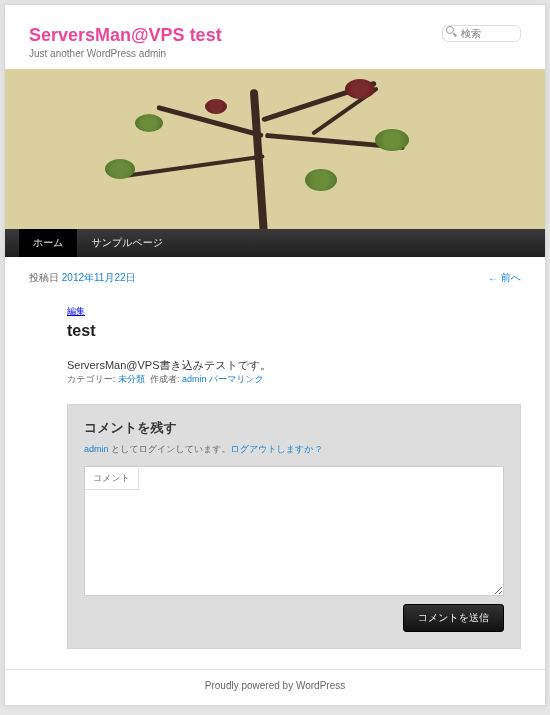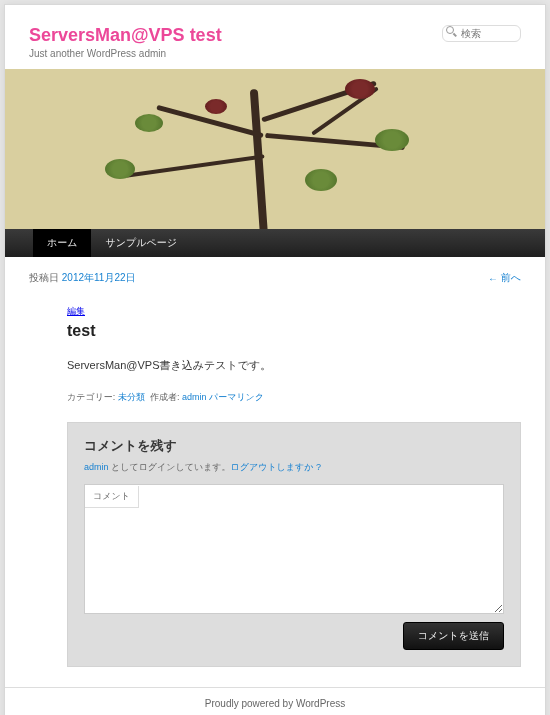--- a/index.html
+++ b/index.html
@@ -24,30 +24,30 @@
   .leaves{position:absolute;border-radius:50%;}
   .lg{background:radial-gradient(circle,#6a8b3a 40%,#4e6e28 100%);}
   .lr{background:radial-gradient(circle,#7a2a2a 40%,#5a1a1a 100%);}
   .l1{left:340px;top:10px;width:30px;height:20px;}
   .l2{left:130px;top:45px;width:28px;height:18px;}
   .l3{left:370px;top:60px;width:34px;height:22px;}
   .l4{left:100px;top:90px;width:30px;height:20px;}
   .l5{left:300px;top:100px;width:32px;height:22px;}
   .l6{left:200px;top:30px;width:22px;height:15px;}
   #access{background:linear-gradient(#3a3a3a,#1f1f1f);height:28px;}
-  #access ul{list-style:none;margin:0;padding:0 28px;display:flex;}
+  #access ul{list-style:none;margin:0;padding:0 14px;display:flex;}
   #access li{padding:7px 14px;font-size:10px;color:#eee;cursor:pointer;}
   #access li.current{background:#000;}
   #content{padding:14px 24px 20px;}
   #nav-above{display:flex;justify-content:space-between;font-size:10px;color:#666;margin-bottom:20px;gap:44px;}
   #nav-above a{color:#1982d1;text-decoration:none;}
   .entry{margin-left:38px;}
   .edit-link{font-size:9px;color:#666;margin-bottom:4px;}
   .entry-title{font-size:16px;font-weight:bold;margin:0 0 18px;color:#222;}
-  .entry-content{font-size:11px;color:#373737;margin-bottom:18px;}
+  .entry-content{font-size:11px;color:#373737;}
   .entry-meta{font-size:9px;color:#666;margin-bottom:18px;}
   .entry-meta a{color:#1982d1;text-decoration:none;}
   #respond{background:#ddd;border:1px solid #d3d3d3;padding:14px 16px 16px;}
   #reply-title{margin:0 0 6px;font-size:13px;font-weight:bold;color:#373737;}
   .logged-in-as{font-size:9px;color:#666;margin:0 0 10px;}
   .logged-in-as a{color:#1982d1;text-decoration:none;}
   .comment-wrap{background:#fff;border:1px solid #ccc;}
   .comment-wrap label{display:inline-block;font-size:9px;color:#666;padding:4px 8px;border-right:1px solid #ddd;border-bottom:1px solid #ddd;background:#fff;font-family:Liberation Mono, monospace;}
   #comment{width:100%;box-sizing:border-box;border:none;resize:vertical;height:105px;font-family:inherit;font-size:11px;padding:6px;display:block;}
   .form-submit{text-align:right;margin:8px 0 0;}

